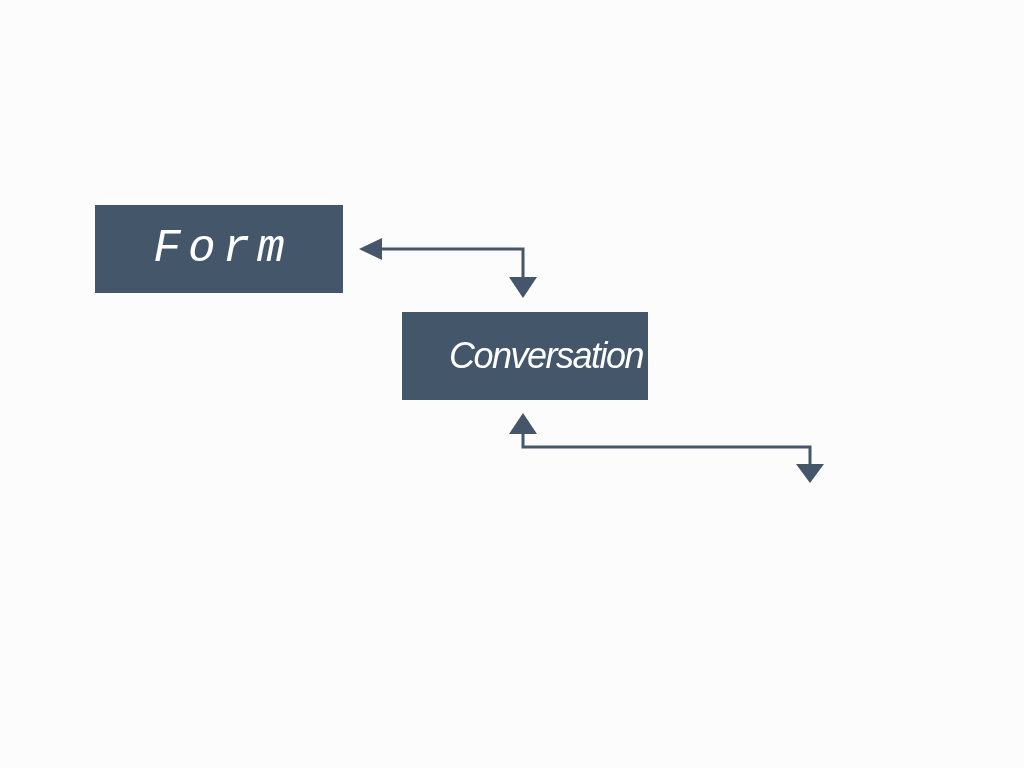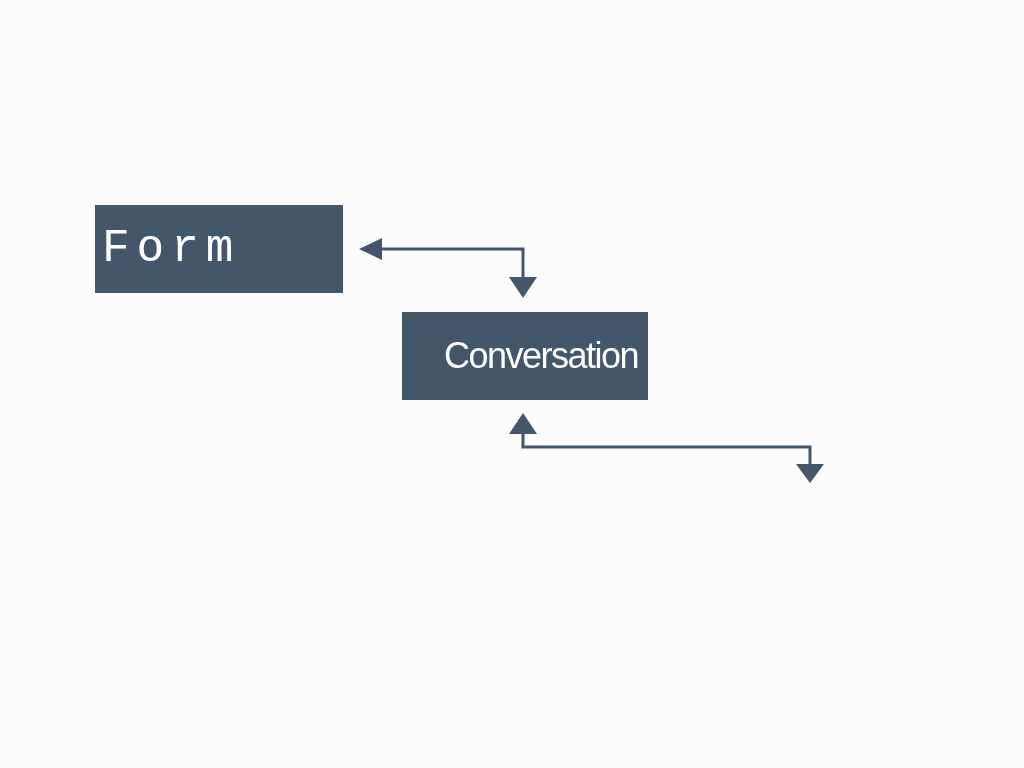--- a/index.html
+++ b/index.html
@@ -29,23 +29,25 @@
     stroke-linejoin: miter;
   }
   .arrowhead {
     fill: var(--connector, #45566a);
     stroke: none;
   }
   .node {
     position: absolute;
     display: flex;
     align-items: center;
+    justify-content: center;
     background: var(--node_fill, #44566a);
     color: var(--node_text, #ffffff);
     box-sizing: border-box;
+    font-style: italic;
   }
   .node-form {
     left: 95px;  top: 205px;  width: 248px; height: 88px;
   }
   .node-conversation {
     left: 402px; top: 312px;  width: 246px; height: 88px; padding-left: 42px;
   }
   .node-plan {
     left: 687px; top: 493px;  width: 246px; height: 89px;
   }

